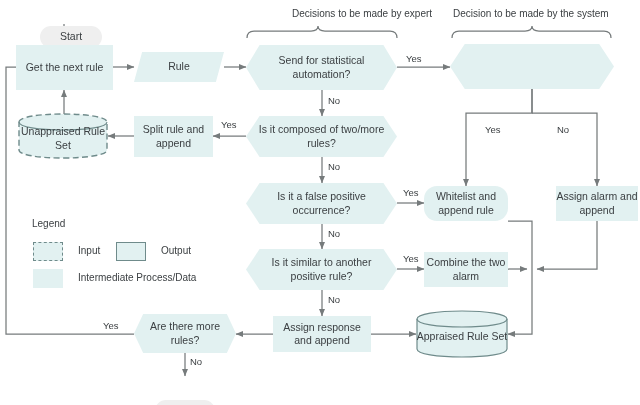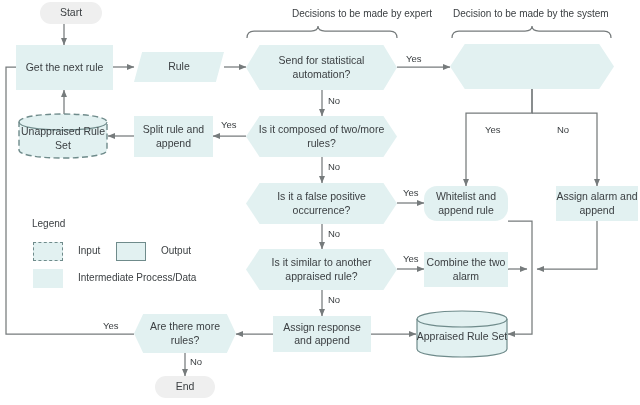--- a/index.html
+++ b/index.html
@@ -5,21 +5,21 @@
   html,body{margin:0;padding:0;background:#ffffff;}
   body{font-family:"Liberation Sans","DejaVu Sans",sans-serif;}
   #canvas{position:relative;width:640px;height:405px;background:#ffffff;overflow:hidden;}
   #svg{position:absolute;left:0;top:0;width:640px;height:405px;}
 
   .node{position:absolute;box-sizing:border-box;display:flex;align-items:center;
         justify-content:center;text-align:center;color:#3c4043;line-height:1.25;}
 
   .proc{background:#e2f1f1;font-size:10.5px;}
 
-  .term{background:#efefef;border-radius:999px;font-size:10.5px;}
+  .term{background:#efefef;border-radius:999px;font-size:10.5px;margin-top:24px;}
 
   .hex{background:transparent;font-size:10.5px;}
   .hex .hexbg{position:absolute;left:0;top:0;width:100%;height:100%;
     background:#e2f1f1;
     clip-path:polygon(9% 0,91% 0,100% 50%,91% 100%,9% 100%,0 50%);}
   .hex .hextx{position:relative;z-index:2;width:100%;padding:0 9px;box-sizing:border-box;}
 
   .para{background:transparent;font-size:10.5px;justify-content:center;}
   .para .parabg{position:absolute;left:0;top:0;width:100%;height:100%;
     background:#e2f1f1;clip-path:polygon(9% 0,100% 0,91% 100%,0 100%);}
@@ -148,21 +148,21 @@
     <div class="hexbg"></div>
     <div class="hextx">Is it a false positive occurrence?</div>
   </div>
 
   <div class="node proc" style="left:424px;top:186px;width:84px;height:35px;border-radius:13px;">Whitelist and append rule</div>
 
   <div class="node proc" style="left:556px;top:186px;width:82px;height:35px;">Assign alarm and append</div>
 
   <div class="node hex" style="left:246px;top:249px;width:151px;height:41px;">
     <div class="hexbg"></div>
-    <div class="hextx">Is it similar to another appraised rule?</div>
+    <div class="hextx">Is it similar to another positive rule?</div>
   </div>
 
   <div class="node proc" style="left:424px;top:252px;width:84px;height:35px;">Combine the two alarm</div>
 
   <div class="node proc" style="left:273px;top:316px;width:98px;height:36px;">Assign response and append</div>
 
   <div class="node cyl" style="left:416px;top:310px;width:92px;height:48px;">
     <svg class="cylsvg" viewBox="0 0 92 48" preserveAspectRatio="none">
       <path d="M1,9 C1,4 21,1 46,1 C71,1 91,4 91,9 L91,39 C91,44 71,47 46,47 C21,47 1,44 1,39 Z" fill="#e2f1f1" stroke="#6f8b8b" stroke-width="1.2"></path>
       <path d="M1,9 C1,14 21,17 46,17 C71,17 91,14 91,9" fill="none" stroke="#6f8b8b" stroke-width="1.2"></path>

